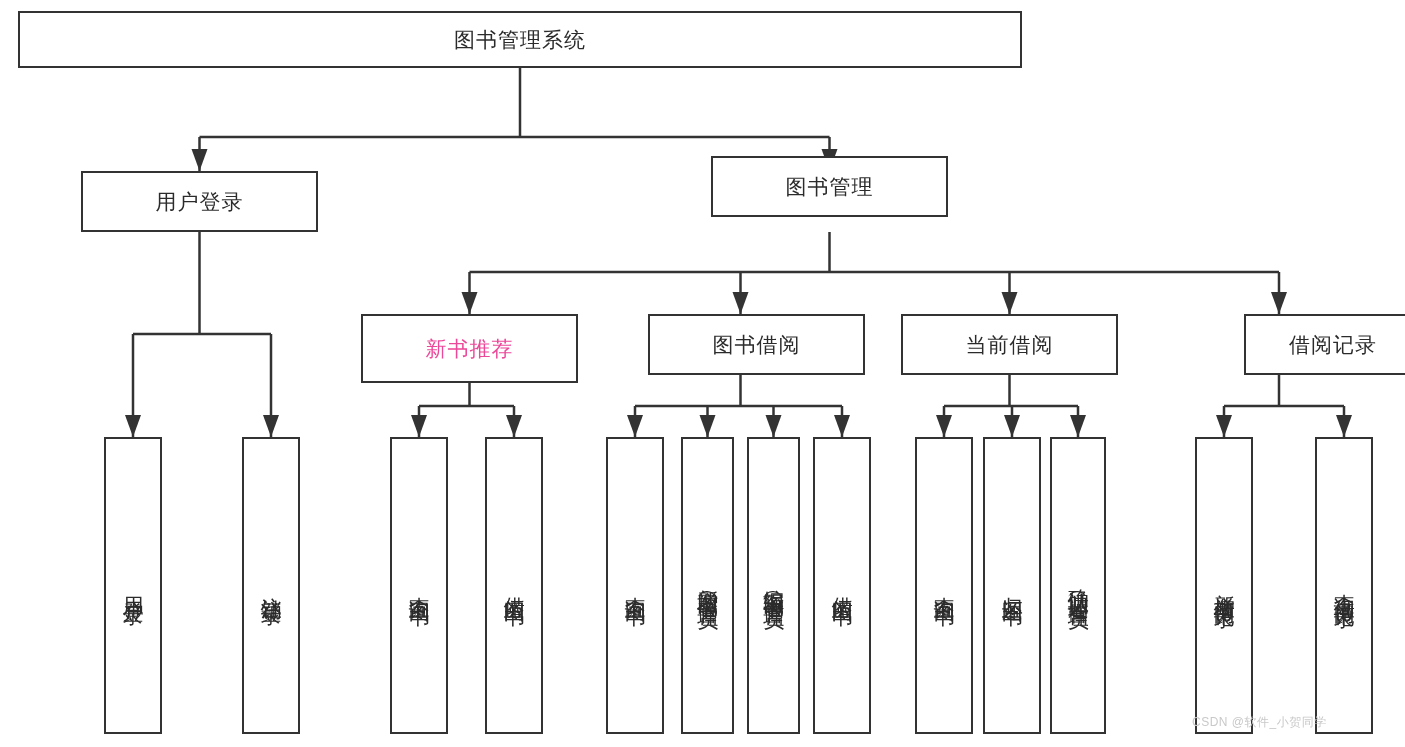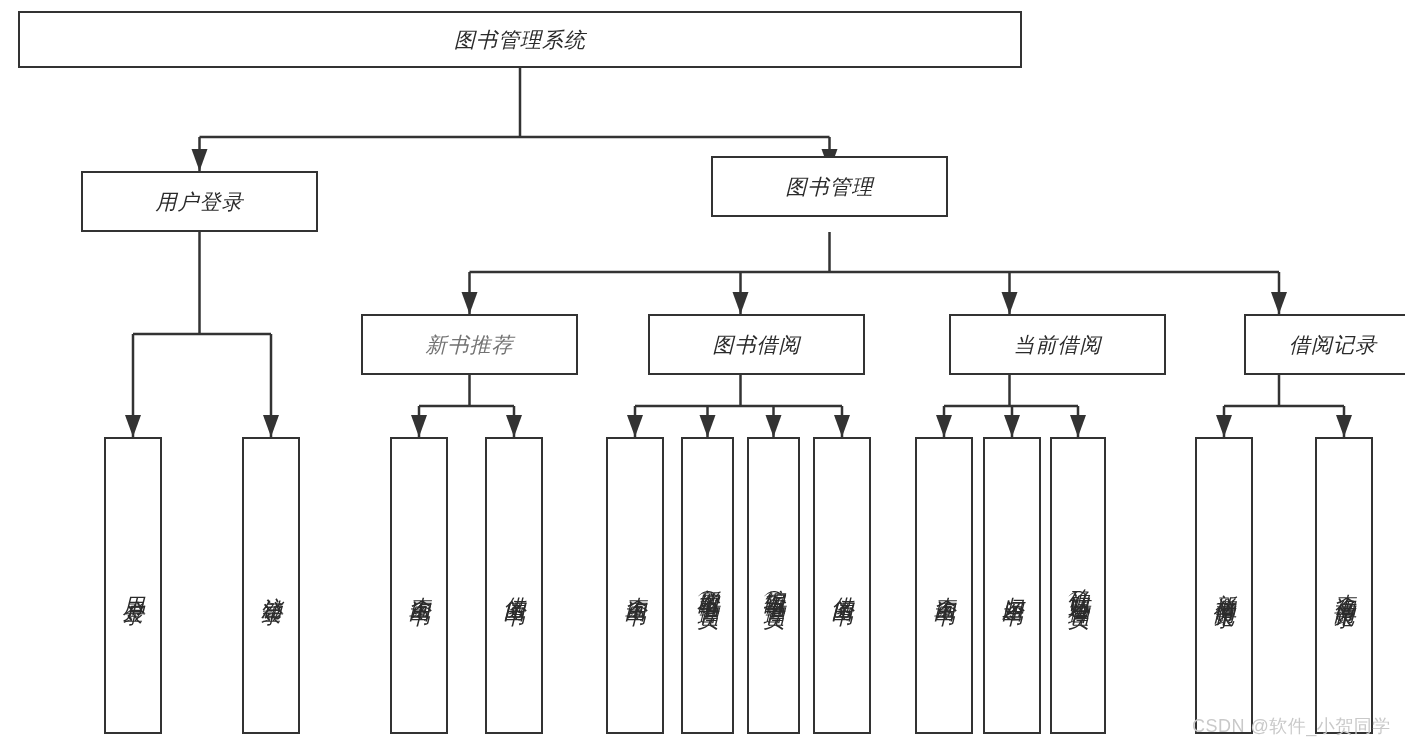--- a/index.html
+++ b/index.html
@@ -40,33 +40,32 @@
     font-size: 21px;
     letter-spacing: 1px;
   }
   .node.vert {
     font-size: 21px;
     padding: 6px 0;
     letter-spacing: 2px;
   }
   .node .label {
     display: block;
-    font-style: italic;
   }
   .node.vert .label {
     writing-mode: vertical-rl;
     text-orientation: upright;
     line-height: 1.06;
     letter-spacing: 3px;
     white-space: nowrap;
   }
   #watermark {
     position: absolute;
     color: #c9c9c9;
-    font-size: 18px;
+    font-size: 12px;
     white-space: nowrap;
     letter-spacing: 0.5px;
     pointer-events: none;
   }
 </style>
 </head>
 <body>
 
 <div id="canvas">
   <svg id="edges" viewBox="0 0 1405 747" xmlns="http://www.w3.org/2000/svg">
@@ -126,27 +125,27 @@
   <div id="nodes">
       <div class="node horiz" style="left: 18px; top: 11px; width: 1004px; height: 57px; border-color: rgb(51, 51, 51); color: rgb(43, 43, 43);">
         <span class="label">图书管理系统</span>
       </div>
       <div class="node horiz" style="left: 81px; top: 171px; width: 237px; height: 61px; border-color: rgb(51, 51, 51); color: rgb(43, 43, 43);">
         <span class="label">用户登录</span>
       </div>
       <div class="node horiz" style="left: 711px; top: 156px; width: 237px; height: 61px; border-color: rgb(51, 51, 51); color: rgb(43, 43, 43);">
         <span class="label">图书管理</span>
       </div>
-      <div class="node horiz" style="left: 361px; top: 314px; width: 217px; height: 61px; border-color: rgb(51, 51, 51); color: #737373;">
+      <div class="node horiz" style="left: 361px; top: 314px; width: 217px; height: 69px; border-color: rgb(51, 51, 51); color: #ec4899;">
         <span class="label">新书推荐</span>
       </div>
       <div class="node horiz" style="left: 632px; top: 314px; width: 217px; height: 61px; border-color: rgb(51, 51, 51); color: rgb(43, 43, 43); margin-left: 16px;">
         <span class="label">图书借阅</span>
       </div>
-      <div class="node horiz" style="left: 901px; top: 314px; width: 217px; height: 61px; border-color: rgb(51, 51, 51); color: rgb(43, 43, 43); margin-left: 48px;">
+      <div class="node horiz" style="left: 901px; top: 314px; width: 217px; height: 61px; border-color: rgb(51, 51, 51); color: rgb(43, 43, 43);">
         <span class="label">当前借阅</span>
       </div>
       <div class="node horiz" style="left: 1218px; top: 314px; width: 178px; height: 61px; border-color: rgb(51, 51, 51); color: rgb(43, 43, 43); margin-left: 26px;">
         <span class="label">借阅记录</span>
       </div>
       <div class="node vert" style="left: 104px; top: 437px; width: 58px; height: 297px; border-color: rgb(51, 51, 51); color: rgb(43, 43, 43);">
         <span class="label">用户登录</span>
       </div>
       <div class="node vert" style="left: 242px; top: 437px; width: 58px; height: 297px; border-color: rgb(51, 51, 51); color: rgb(43, 43, 43);">
         <span class="label">注销登录</span>

